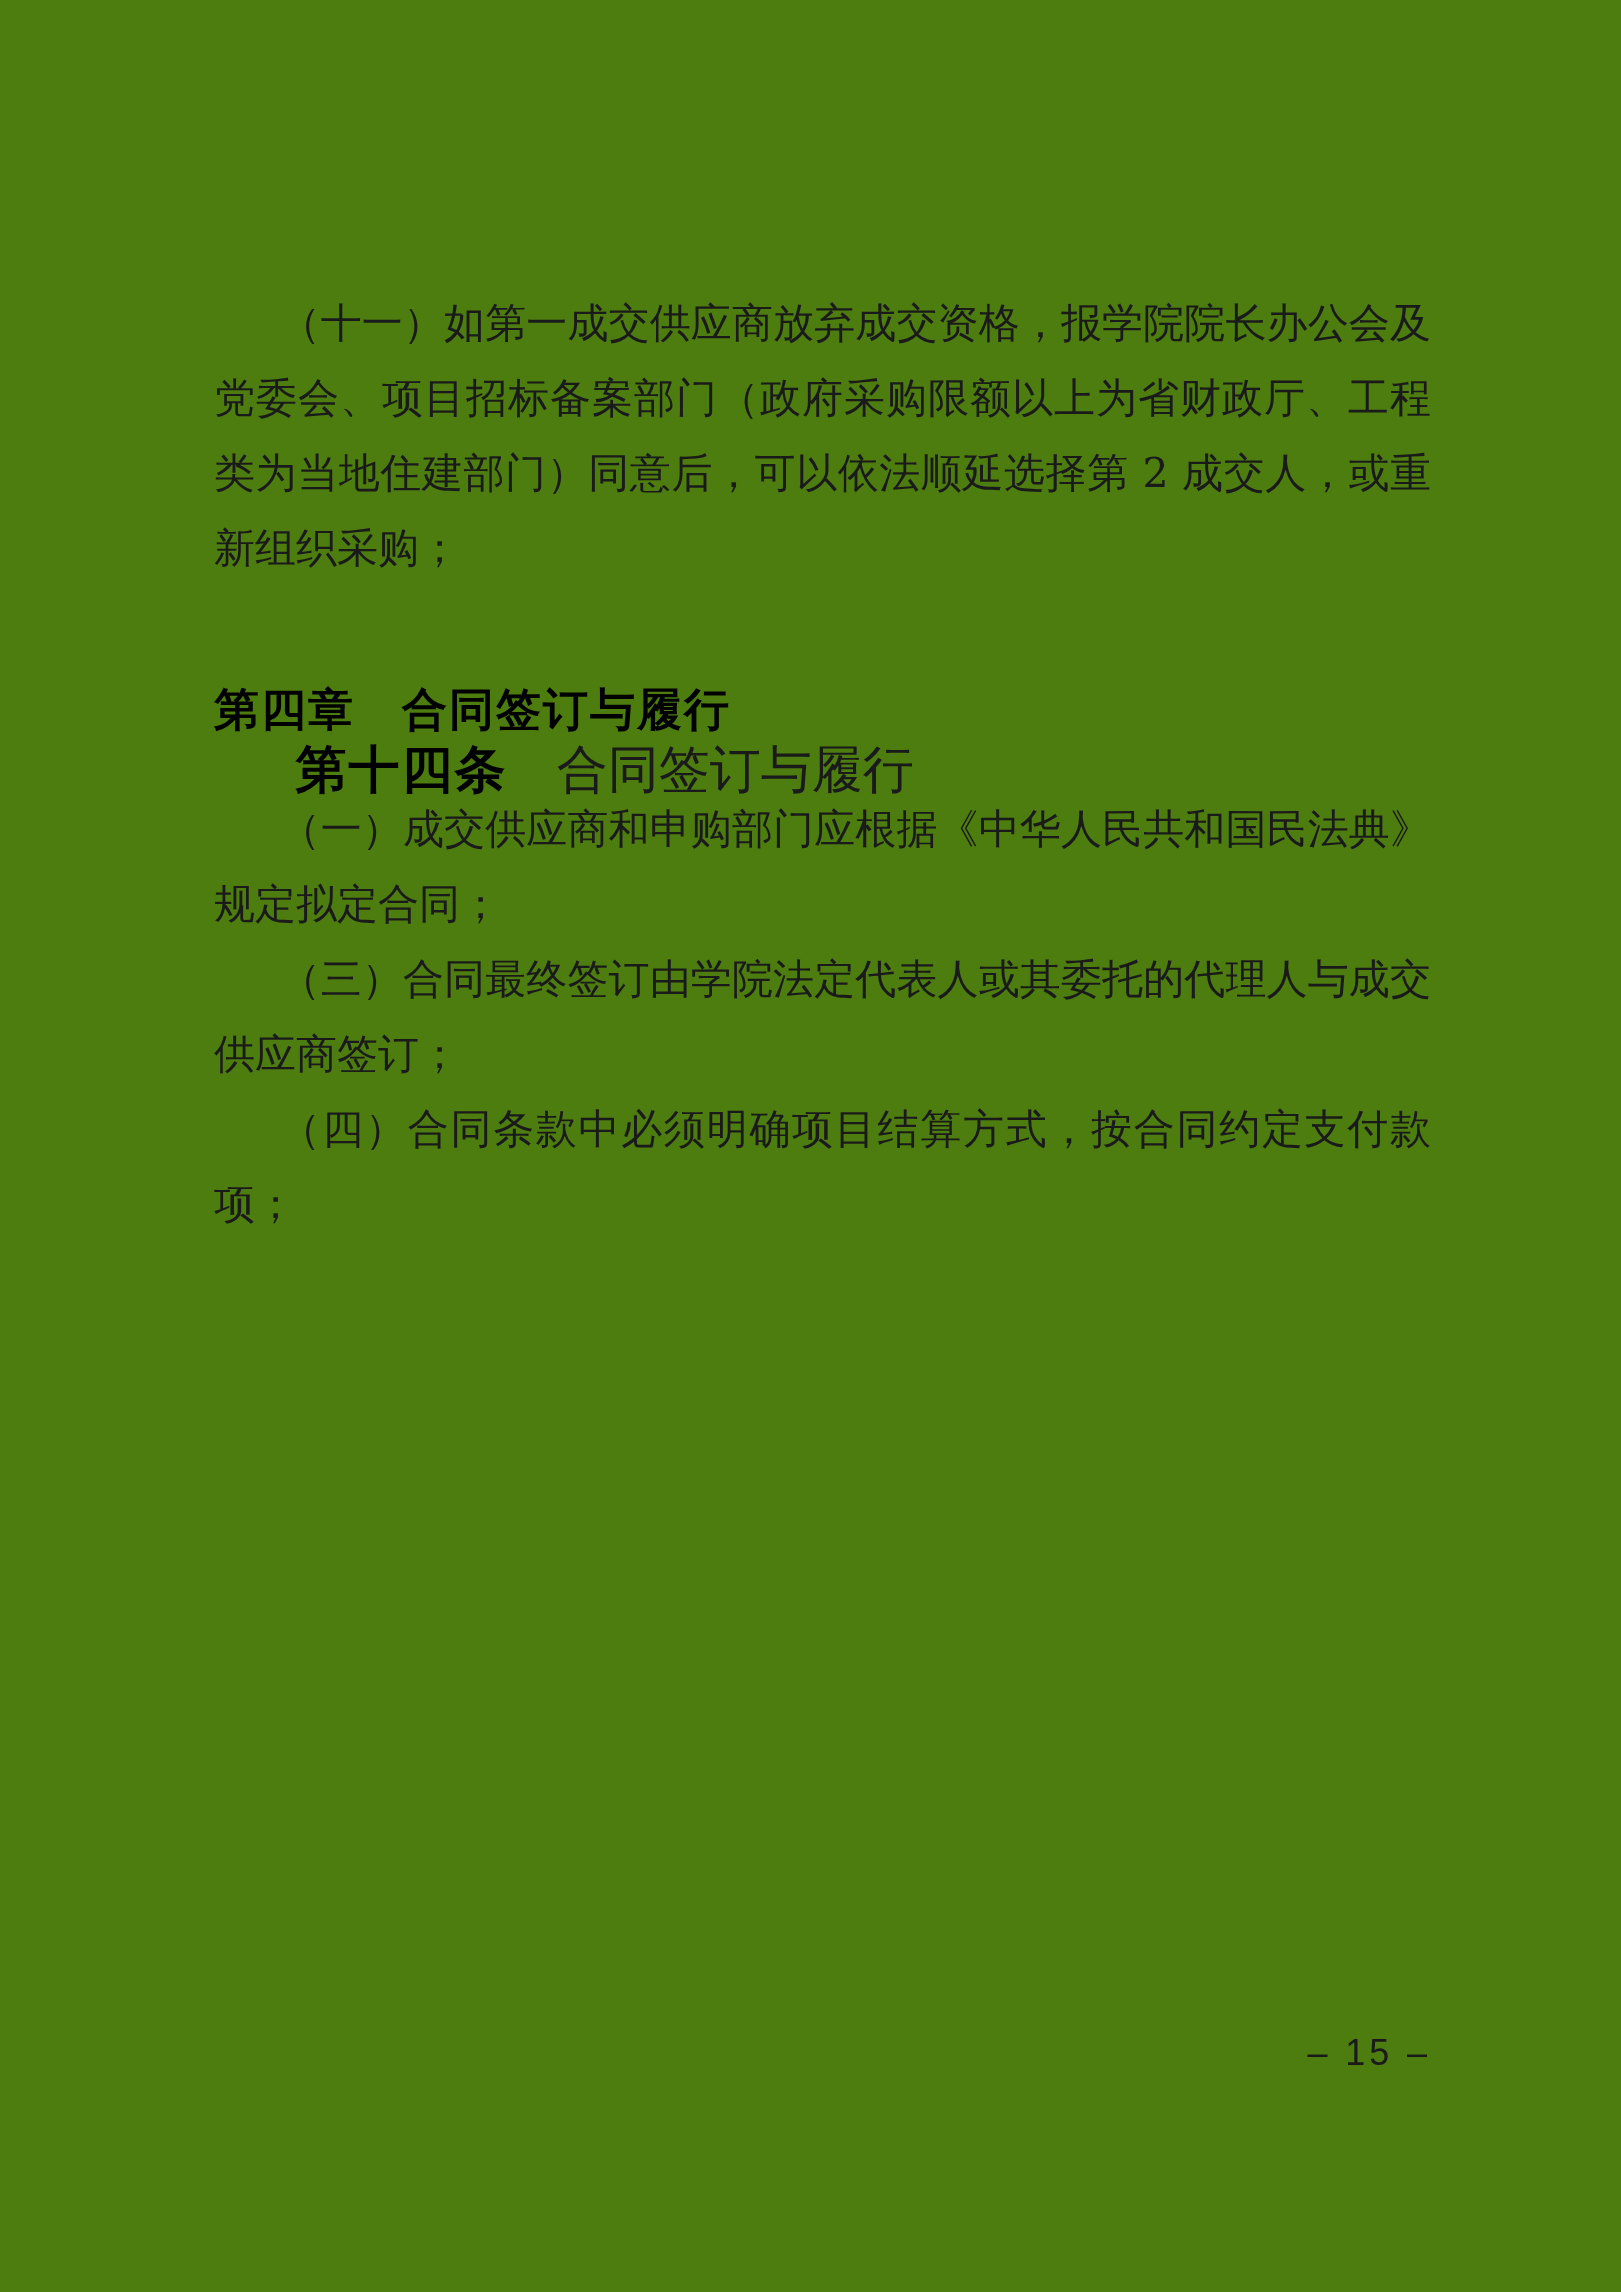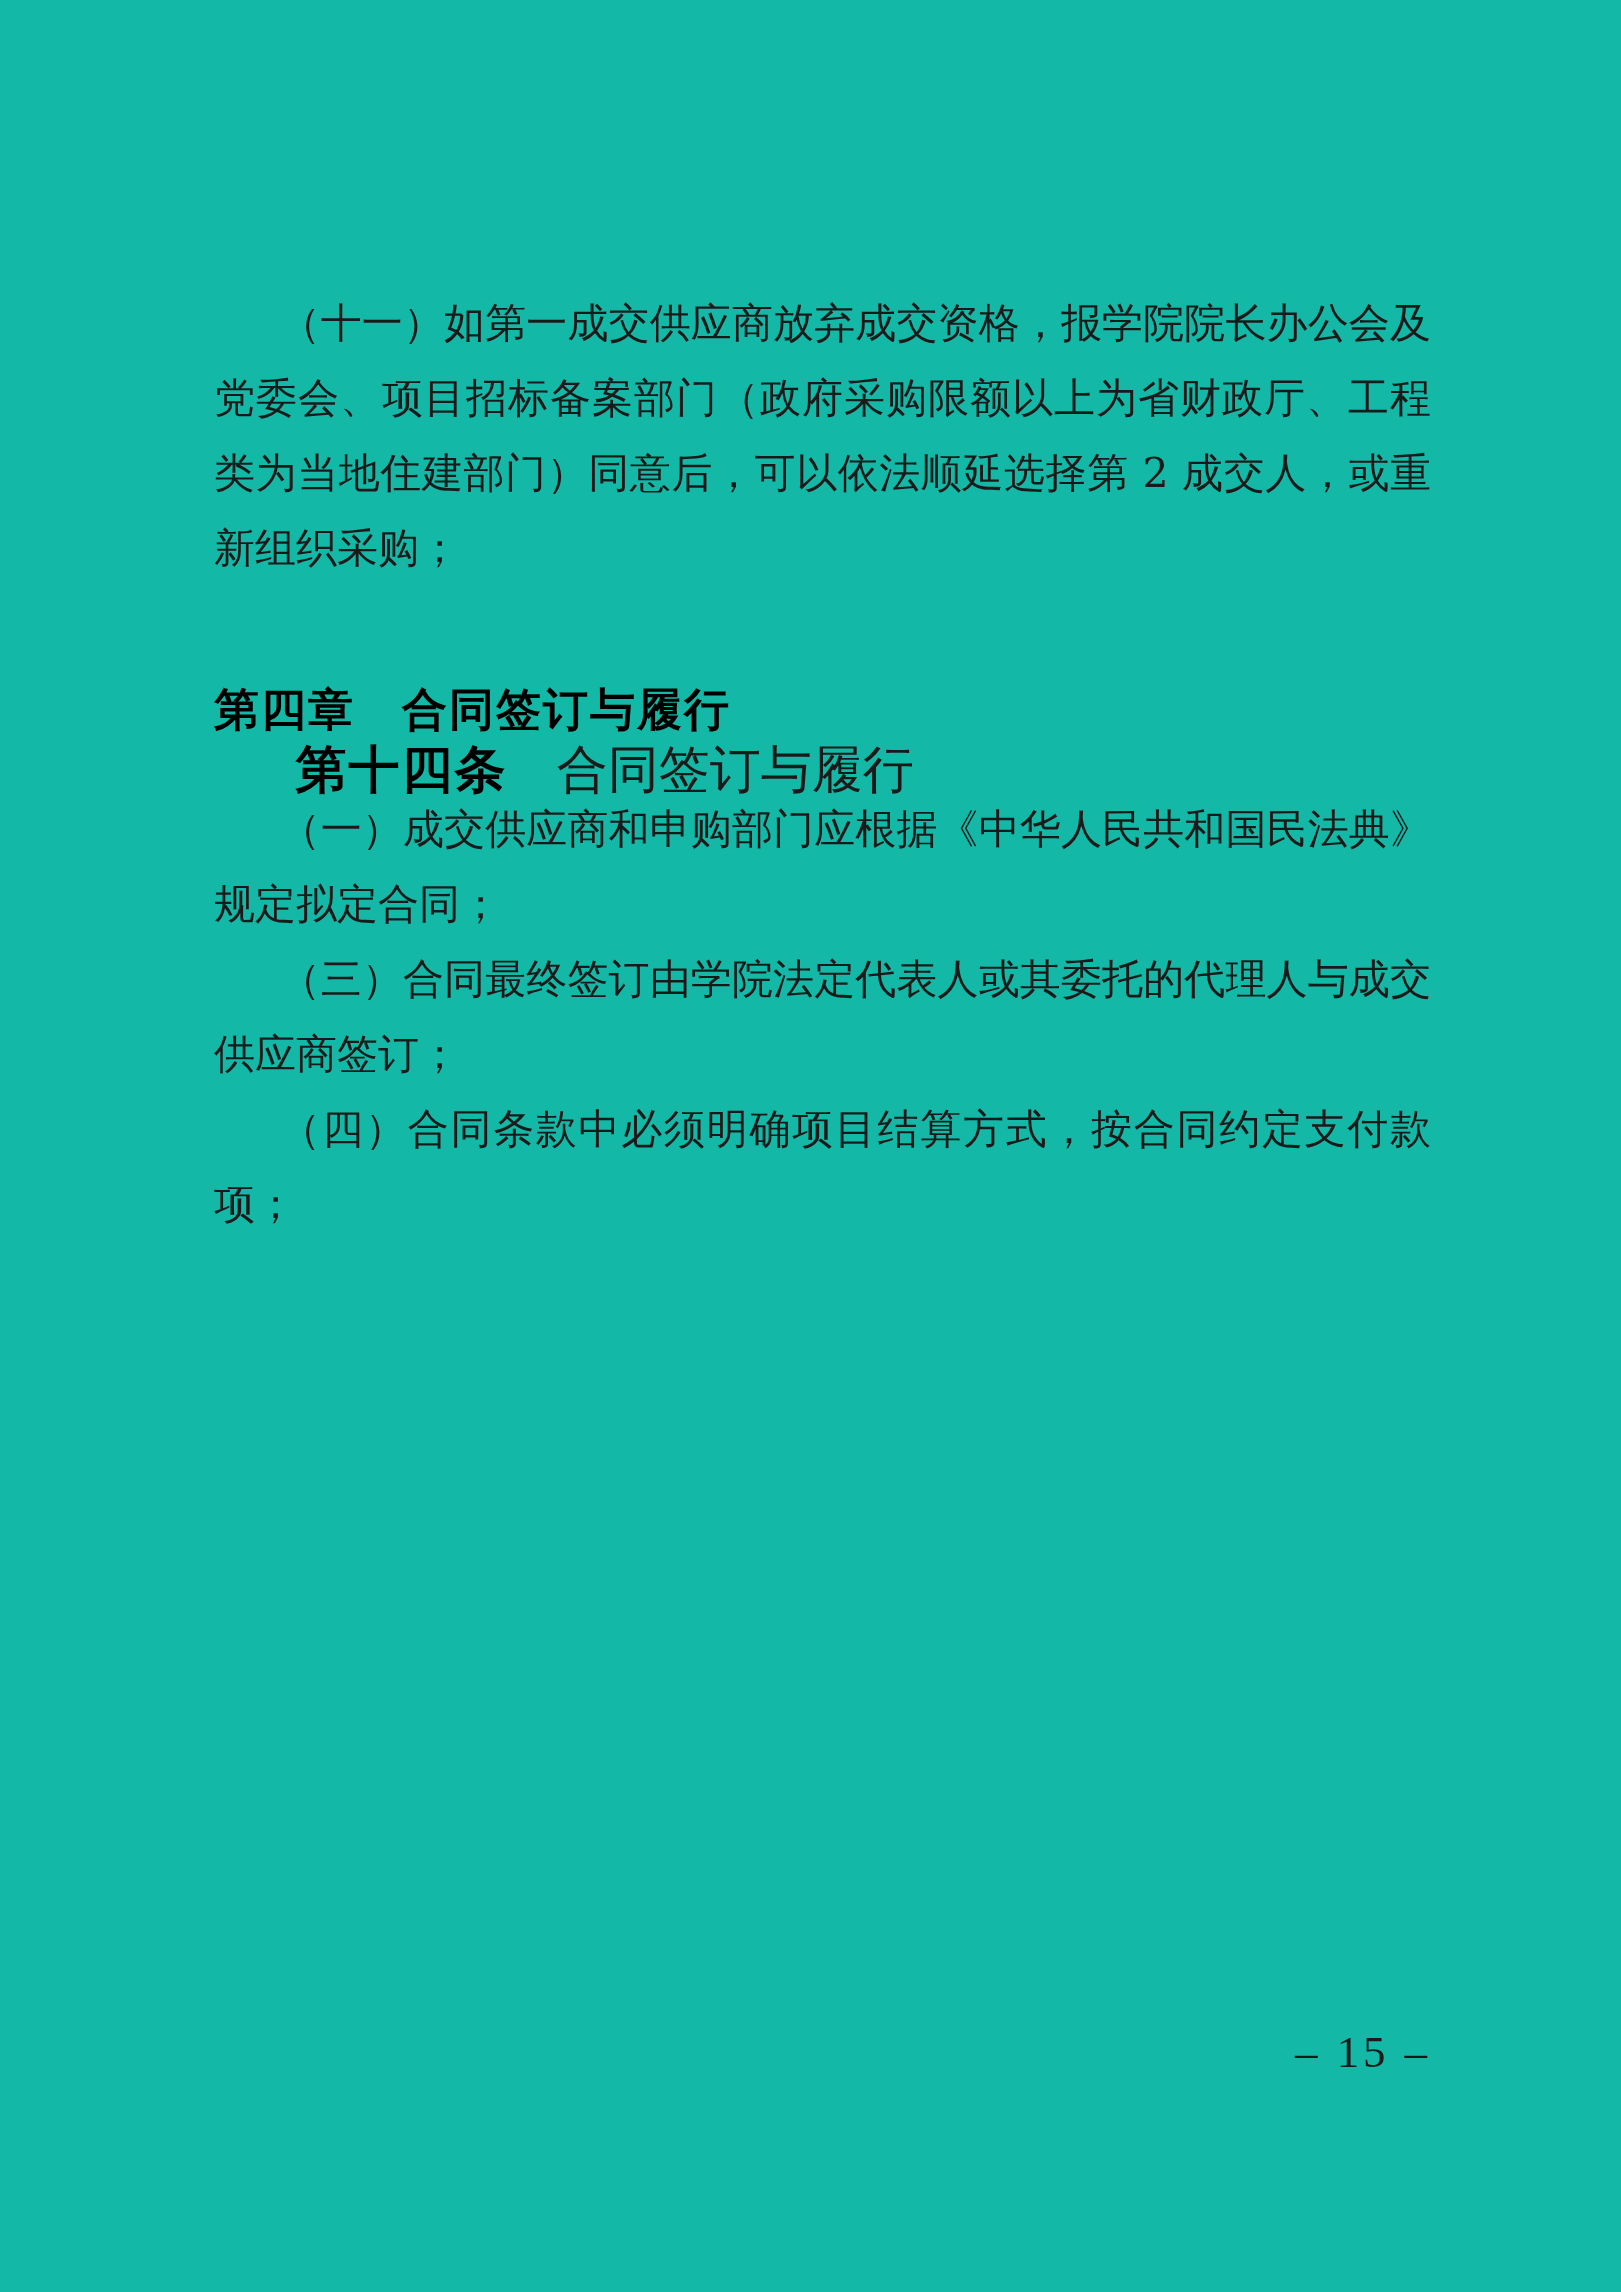--- a/index.html
+++ b/index.html
@@ -4,21 +4,21 @@
 <style>
   html, body {
     margin: 0;
     padding: 0;
     background: #ffffff;
   }
   .page {
     position: relative;
     width: 1621px;
     height: 2293px;
-    background: #14b8a6;
+    background: #4d7c0f;
     overflow: hidden;
     font-family: "DejaVu Serif", "Liberation Serif", serif;
     color: #1a1a1a;
   }
   .content {
     position: absolute;
     left: 214px;
     top: 286px;
     width: 1217px;
   }
@@ -56,25 +56,25 @@
     letter-spacing: 2px;
   }
   .article-title {
     margin-left: 33px;
     color: #1a1a1a;
   }
   .page-number {
     position: absolute;
     top: 2031px;
     right: 190px;
-    font-size: 45px;
+    font-size: 36px;
     line-height: 43px;
     letter-spacing: 3.9px;
     color: #1a1a1a;
-    font-family: Liberation Serif, serif;
+    font-family: Liberation Sans, sans-serif;
   }
 </style>
 </head>
 <body>
 
 <div class="page">
   <div class="content">
 
     <p class="body-para">（十一）如第一成交供应商放弃成交资格，报学院院长办公会及党委会、项目招标备案部门（政府采购限额以上为省财政厅、工程类为当地住建部门）同意后，可以依法顺延选择第 2 成交人，或重新组织采购；</p>
 

